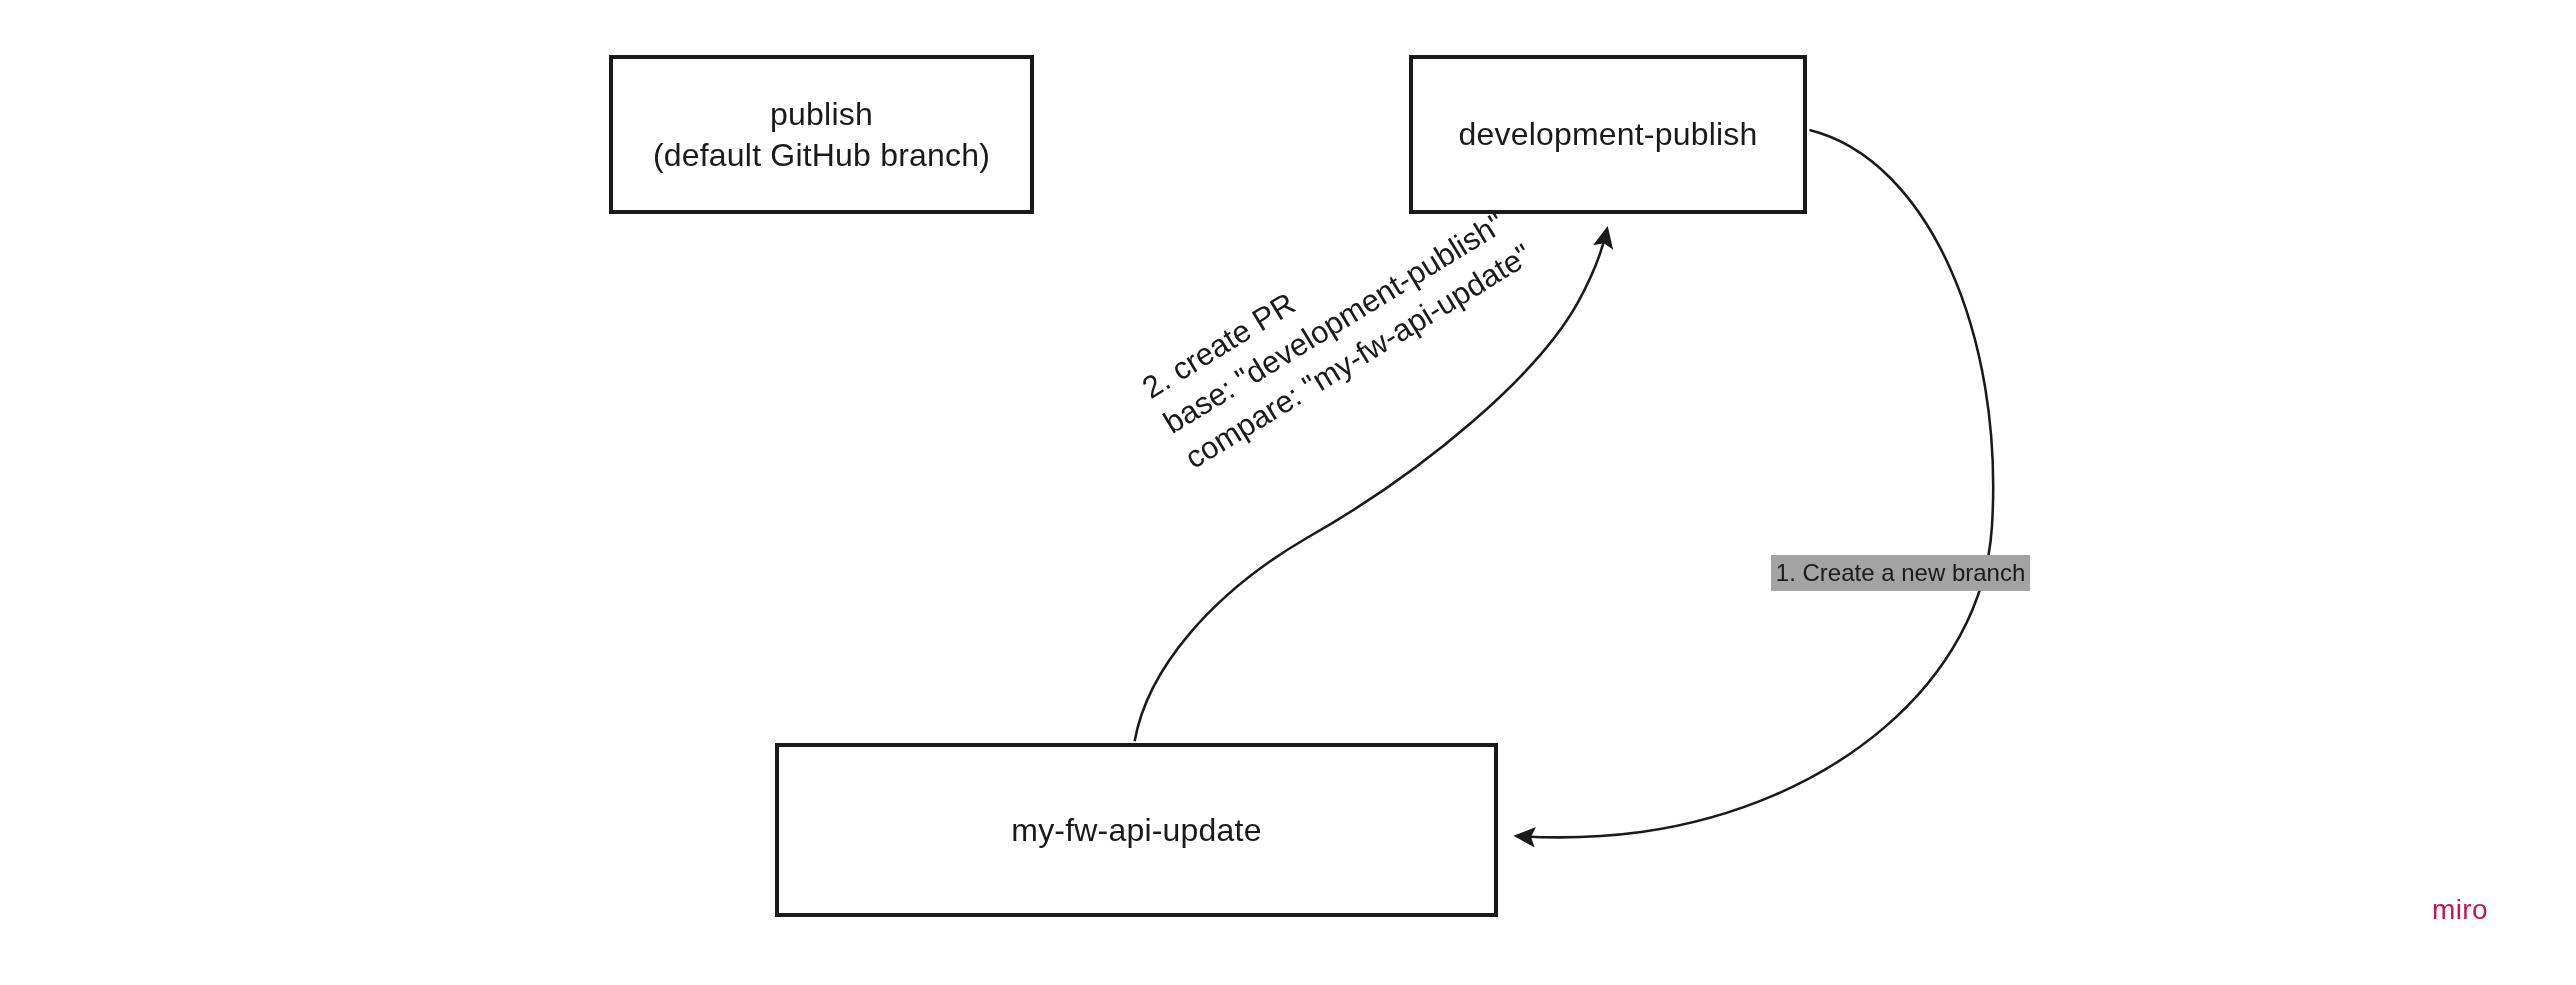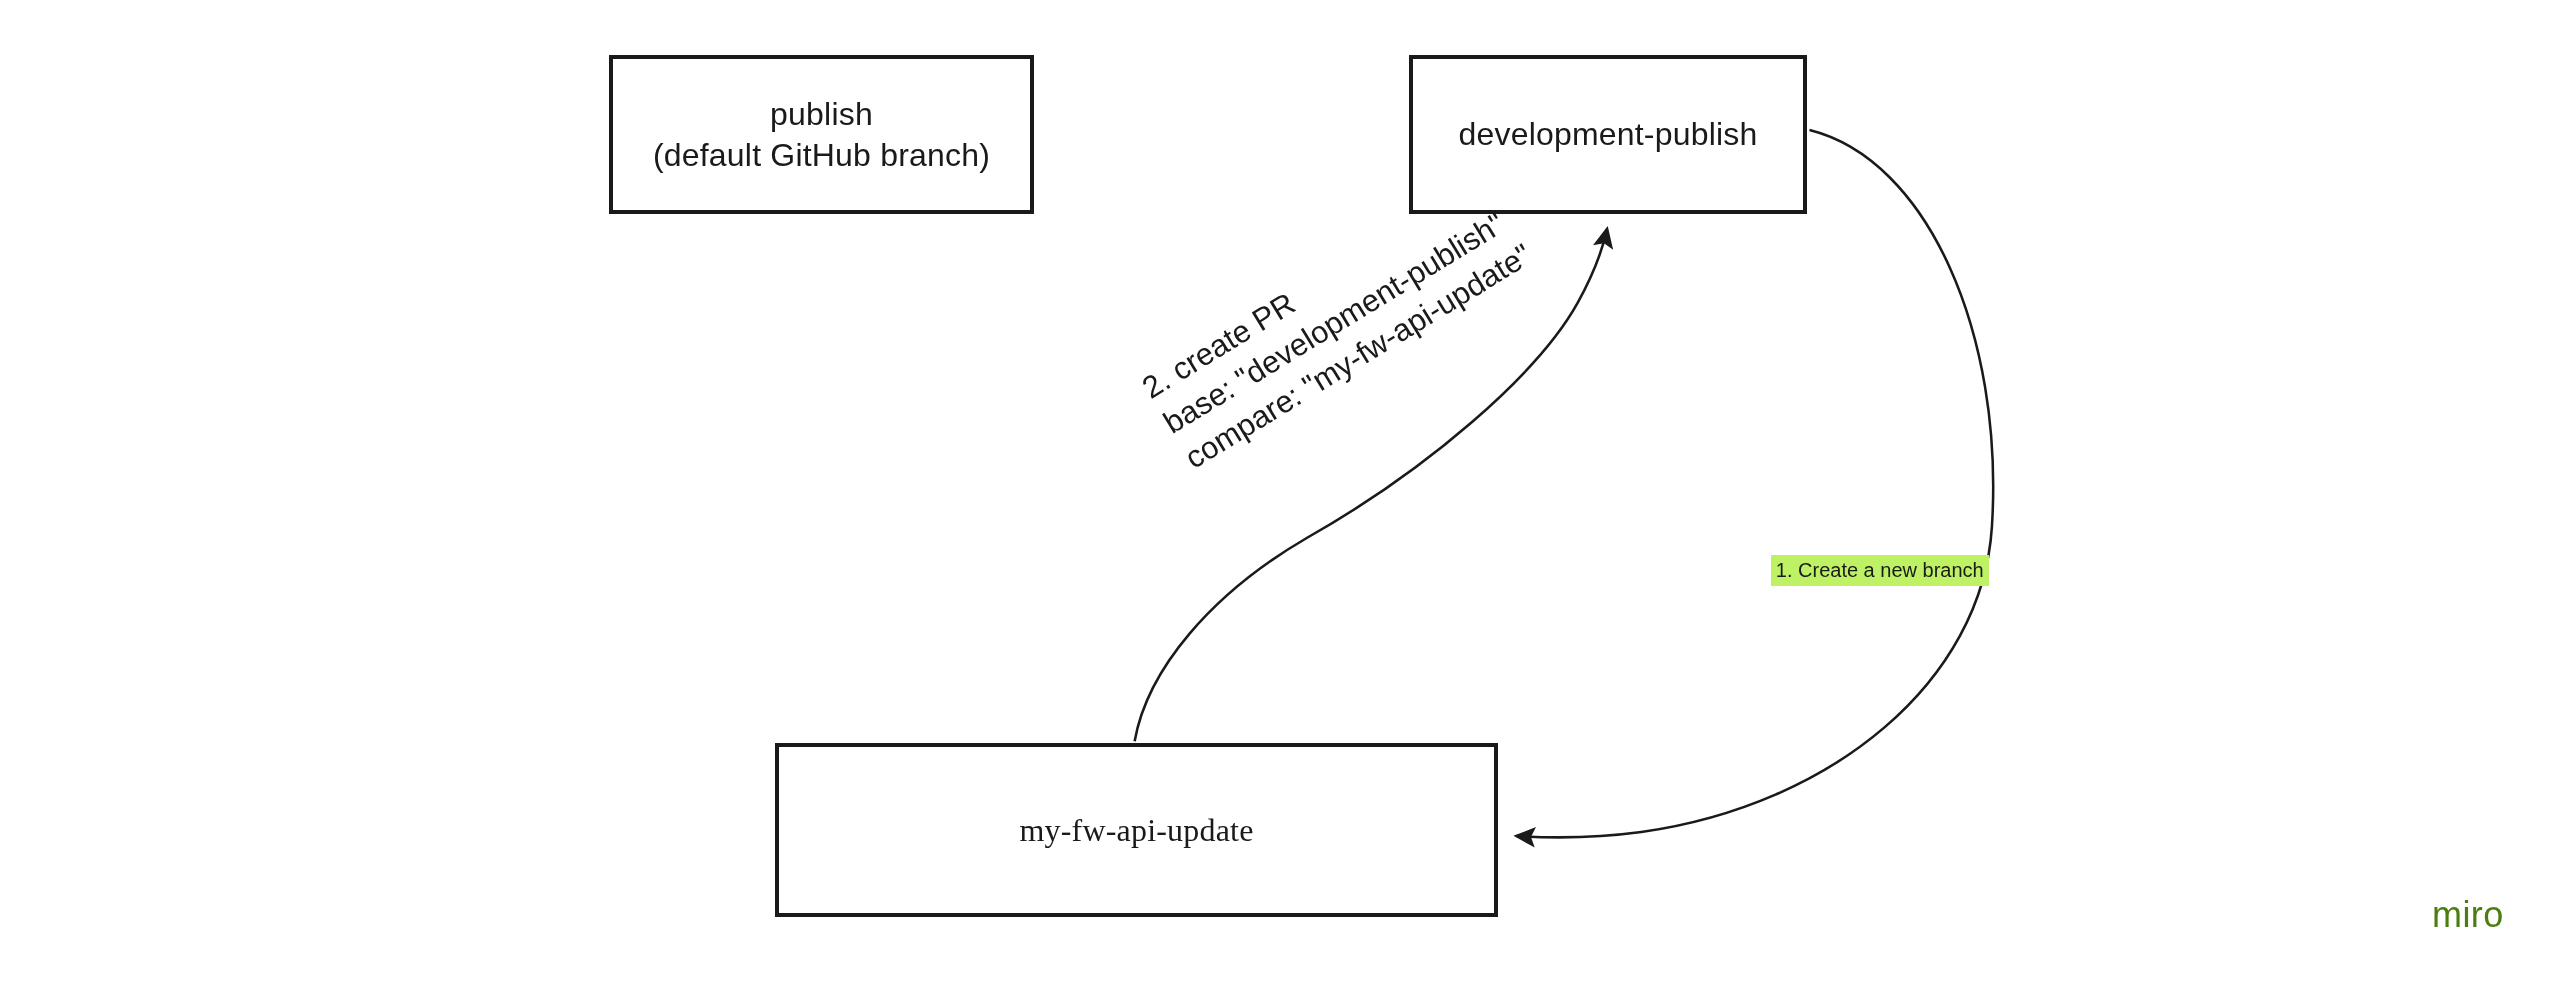--- a/index.html
+++ b/index.html
@@ -47,61 +47,60 @@
     top: 55px;
     width: 398px;
     height: 159px;
     justify-content: center;
   }
   #node-my-fw-api-update {
     left: 775px;
     top: 743px;
     width: 723px;
     height: 174px;
-    font-family: Liberation Serif, serif;
   }
   #edge-layer {
     position: absolute;
     left: 0;
     top: 0;
     width: 2576px;
     height: 986px;
     z-index: 1;
   }
   .edge-label {
     position: absolute;
     color: #1a1a1a;
     z-index: 4;
   }
   #edge-label-create-branch {
     left: 1771px;
     top: 555px;
-    font-size: 20px;
+    font-size: 24px;
     line-height: 1.3;
     white-space: nowrap;
-    background: #bef264;
+    background: #a3a3a3;
     padding: 2.4px 4.8px;
   }
   #edge-label-create-pr {
     left: 1135px;
     top: 374px;
     width: 558px;
     font-size: 31px;
     line-height: 1.32;
     transform: rotate(-31.5deg);
     transform-origin: 0 0;
     white-space: pre-line;
   }
   #watermark-miro {
     position: absolute;
     left: 2432px;
     top: 894px;
-    font-size: 36px;
+    font-size: 28px;
     letter-spacing: 0.4px;
-    color: #4d7c0f;
+    color: #be185d;
     z-index: 2;
     user-select: none;
   }
 </style>
 </head>
 <body>
 
 <div id="canvas">
 
   <svg id="edge-layer" viewBox="0 0 3233 1237" width="2576" height="986" xmlns="http://www.w3.org/2000/svg">

